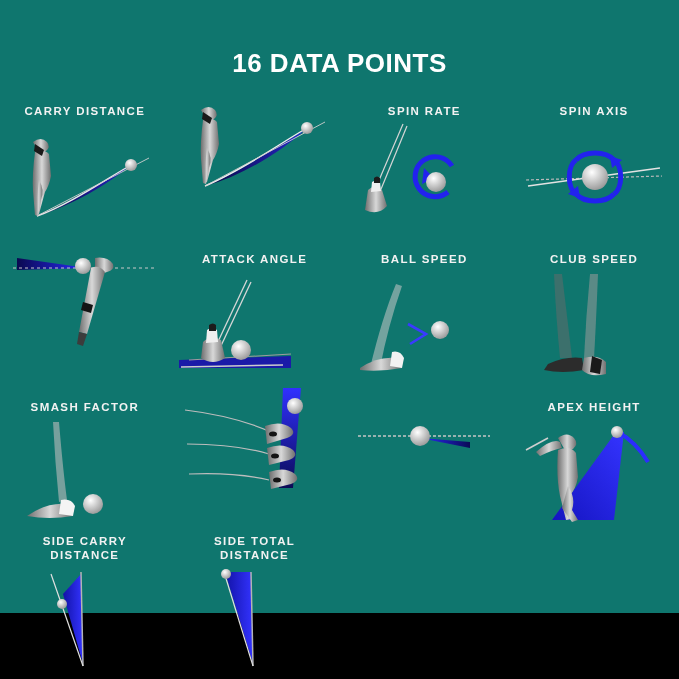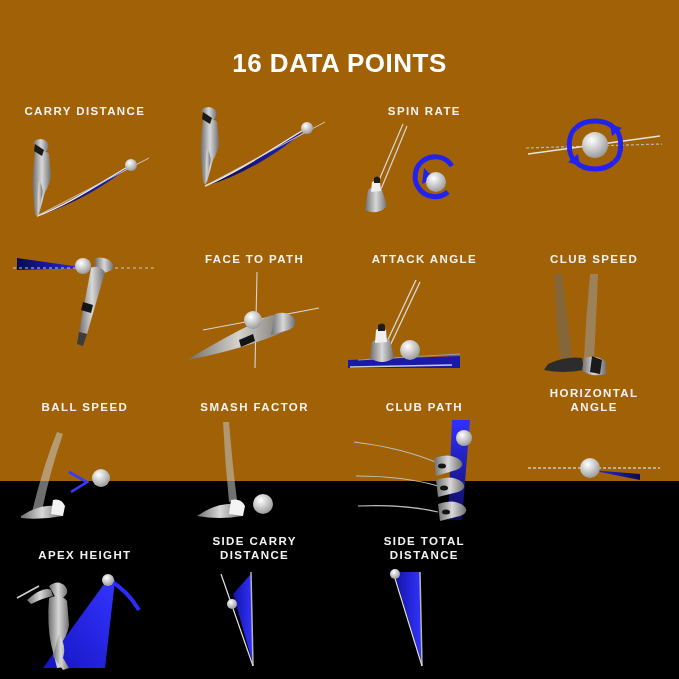--- a/index.html
+++ b/index.html
@@ -1,21 +1,21 @@
 <!DOCTYPE html>
 <html><head>
 <meta charset="utf-8">
 <style>
   html,body{margin:0;padding:0;background:#000;}
   body{
     width:679px;height:679px;
     font-family:"Liberation Sans","DejaVu Sans",sans-serif;
     color:#fff;overflow:hidden;position:relative;
   }
-  .page{width:679px;height:481px;background:#a16207;position:relative;}
+  .page{width:679px;height:613px;background:#0f766e;position:relative;}
 
   .title{
     position:absolute;top:48px;left:0;width:679px;
     text-align:center;
     font-size:26px;font-weight:bold;letter-spacing:0.5px;
     color:#ffffff;
     line-height:30px;
   }
 
   .grid{
@@ -127,20 +127,21 @@
           <g fill="none" stroke="#2222ee" stroke-width="5">
             <path d="M104 46 a20 20 0 1 0 -4 26"></path>
           </g>
           <path d="M86 58 l-10 -10 l-2 16 z" fill="#2222ee"></path>
           <circle cx="88" cy="62" r="10" fill="url(#ball)"></circle>
         </svg>
       </div>
     </div>
 
     <div class="cell">
+      <div class="cell-label">SPIN AXIS</div>
       <div class="cell-art">
         <svg viewBox="0 0 152 112">
           <line x1="8" y1="60" x2="144" y2="56" stroke="#b9b9b9" stroke-width="1.2" stroke-dasharray="3 2"></line>
           <line x1="10" y1="66" x2="142" y2="48" stroke="#e2e2e2" stroke-width="1.4"></line>
           <g fill="none" stroke="#2222ee" stroke-width="5">
             <path d="M58 40 a22 14 0 0 1 38 0"></path>
             <path d="M58 74 a22 14 0 0 0 38 0"></path>
             <path d="M58 40 a10 18 0 0 0 0 34"></path>
             <path d="M96 40 a10 18 0 0 1 0 34"></path>
           </g>
@@ -164,33 +165,20 @@
           <line x1="4" y1="32" x2="148" y2="32" stroke="#c9c9c9" stroke-width="1" stroke-dasharray="3 3"></line>
           <circle cx="74" cy="30" r="8" fill="url(#ball)"></circle>
           <path d="M86 22 q12 -2 18 6 q2 6 -6 8 l-12 4 z" fill="url(#body)"></path>
           <path d="M82 32 q8 -4 14 4 l-18 62 -8 -2 z" fill="url(#body)"></path>
           <path d="M74 66 l10 3 -2 8 -10 -3 z" fill="#141414"></path>
           <path d="M70 96 l8 2 -4 12 -6 -2 z" fill="#3c3c3c"></path>
         </svg>
       </div>
     </div>
 
-    <div class="cell">
-      <div class="cell-label">FACE TO PATH</div>
-      <div class="cell-art">
-        <svg viewBox="0 0 152 112">
-          <line x1="78" y1="4" x2="76" y2="100" stroke="#d5d5d5" stroke-width="1.1"></line>
-          <line x1="24" y1="62" x2="140" y2="40" stroke="#d5d5d5" stroke-width="1.1"></line>
-          <path d="M8 92 q46 -28 82 -44 q16 -4 20 6 q3 8 -10 12 q-40 16 -92 26 z" fill="url(#body)" opacity="0.95"></path>
-          <path d="M60 72 l14 -6 2 7 -14 6 z" fill="#141414"></path>
-          <path d="M96 46 q14 -4 20 6 q2 8 -10 11 l-14 4 z" fill="url(#body)"></path>
-          <circle cx="74" cy="52" r="9" fill="url(#ball)"></circle>
-        </svg>
-      </div>
-    </div>
 
     <div class="cell">
       <div class="cell-label">ATTACK ANGLE</div>
       <div class="cell-art">
         <svg viewBox="0 0 152 112">
           <path d="M0 92 L112 88 L112 100 L0 100 Z" fill="#1a1aa8"></path>
           <line x1="2" y1="99" x2="104" y2="97" stroke="#cccccc" stroke-width="1.6"></line>
           <line x1="10" y1="92" x2="112" y2="86" stroke="#9d9d9d" stroke-width="1.1"></line>
           <g stroke="#d8d8d8" stroke-width="1.3">
             <line x1="68" y1="12" x2="36" y2="80"></line>
@@ -199,61 +187,60 @@
           <path d="M24 74 q8 -8 18 -2 l4 18 q-12 8 -24 0 z" fill="url(#body)"></path>
           <path d="M28 62 q5 -4 10 0 l1 12 -12 1 z" fill="#efefef"></path>
           <path d="M30 57 q4 -3 7 0 l0 6 -7 0 z" fill="#1c1c1c"></path>
           <circle cx="62" cy="82" r="10" fill="url(#ball)"></circle>
         </svg>
       </div>
     </div>
 
 
     <div class="cell">
+      <div class="cell-label">BALL SPEED</div>
+      <div class="cell-art">
+        <svg viewBox="0 0 152 112">
+          <path d="M22 100 q12 -50 26 -84 l6 2 q-14 40 -22 82 z" fill="#c8c8c8" opacity="0.55"></path>
+          <path d="M12 100 q18 -12 36 -10 l6 10 q-22 4 -42 2 z" fill="url(#body)"></path>
+          <path d="M44 84 q8 -2 12 6 l-2 10 -12 -2 z" fill="#f2f2f2"></path>
+          <g stroke="#3a3aff" stroke-width="2.6" fill="none">
+            <path d="M60 56 L78 66 L62 76"></path>
+          </g>
+          <circle cx="92" cy="62" r="9" fill="url(#ball)"></circle>
+        </svg>
+      </div>
+    </div>
+
+    <div class="cell">
       <div class="cell-label">CLUB SPEED</div>
       <div class="cell-art">
         <svg viewBox="0 0 152 112">
           <path d="M44 6 q6 50 10 84 l-12 0 q-4 -40 -6 -84 z" fill="#6a6a6a" opacity="0.5"></path>
           <path d="M80 6 q-2 50 -4 84 l-10 0 q2 -42 6 -84 z" fill="#9a9a9a" opacity="0.55"></path>
           <path d="M30 96 q18 -8 34 -6 l2 12 q-22 4 -40 0 z" fill="#2c2c2c"></path>
           <path d="M66 90 q14 -4 22 4 l0 12 q-16 4 -24 -4 z" fill="url(#body)"></path>
           <path d="M74 88 l10 4 -2 14 -10 -2 z" fill="#1a1a1a"></path>
         </svg>
       </div>
     </div>
 
     <div class="cell">
-      <div class="cell-label">BALL SPEED</div>
-      <div class="cell-art">
-        <svg viewBox="0 0 152 112">
-          <path d="M22 100 q12 -50 26 -84 l6 2 q-14 40 -22 82 z" fill="#c8c8c8" opacity="0.55"></path>
-          <path d="M12 100 q18 -12 36 -10 l6 10 q-22 4 -42 2 z" fill="url(#body)"></path>
-          <path d="M44 84 q8 -2 12 6 l-2 10 -12 -2 z" fill="#f2f2f2"></path>
-          <g stroke="#3a3aff" stroke-width="2.6" fill="none">
-            <path d="M60 56 L78 66 L62 76"></path>
-          </g>
-          <circle cx="92" cy="62" r="9" fill="url(#ball)"></circle>
-        </svg>
-      </div>
-    </div>
-
-    <div class="cell">
       <div class="cell-label">SMASH FACTOR</div>
       <div class="cell-art">
         <svg viewBox="0 0 152 112">
           <path d="M50 6 q4 48 8 78 l-8 2 q-4 -40 -6 -80 z" fill="#bdbdbd" opacity="0.6"></path>
           <path d="M18 100 q20 -14 40 -12 l6 12 q-24 4 -46 0 z" fill="url(#body)"></path>
           <path d="M52 84 q10 -2 14 6 l-2 10 -14 -2 z" fill="#f4f4f4"></path>
           <circle cx="84" cy="88" r="10" fill="url(#ball)"></circle>
         </svg>
       </div>
     </div>
 
     <div class="cell">
-      <div class="cell-label">CLUB PATH</div>
       <div class="cell-art">
         <svg viewBox="0 0 152 112">
           <defs>
             <linearGradient id="g12" x1="0" y1="0" x2="0" y2="1">
               <stop offset="0" stop-color="#3030ff"></stop>
                 <stop offset="1" stop-color="#0b0b55"></stop>
             </linearGradient>
           </defs>
           <path d="M104 4 L122 4 L114 104 L100 104 Z" fill="url(#g12)"></path>
           <g stroke="#bdbdbd" stroke-width="1.2" fill="none">
@@ -270,22 +257,20 @@
             <ellipse cx="94" cy="50" rx="4" ry="2.5"></ellipse>
             <ellipse cx="96" cy="72" rx="4" ry="2.5"></ellipse>
             <ellipse cx="98" cy="96" rx="4" ry="2.5"></ellipse>
           </g>
           <circle cx="116" cy="22" r="8" fill="url(#ball)"></circle>
         </svg>
       </div>
     </div>
 
     <div class="cell">
-      <div class="cell-label">HORIZONTAL
-ANGLE</div>
       <div class="cell-art">
         <svg viewBox="0 0 152 112">
           <defs>
             <linearGradient id="g13" x1="0" y1="0" x2="1" y2="0">
               <stop offset="0" stop-color="#2a2aff"></stop>
                 <stop offset="1" stop-color="#0a0a55"></stop>
             </linearGradient>
           </defs>
           <line x1="10" y1="52" x2="142" y2="52" stroke="#c6c6c6" stroke-width="1.6" stroke-dasharray="3 2"></line>
           <path d="M72 54 L122 58 L122 64 Z" fill="url(#g13)"></path>

